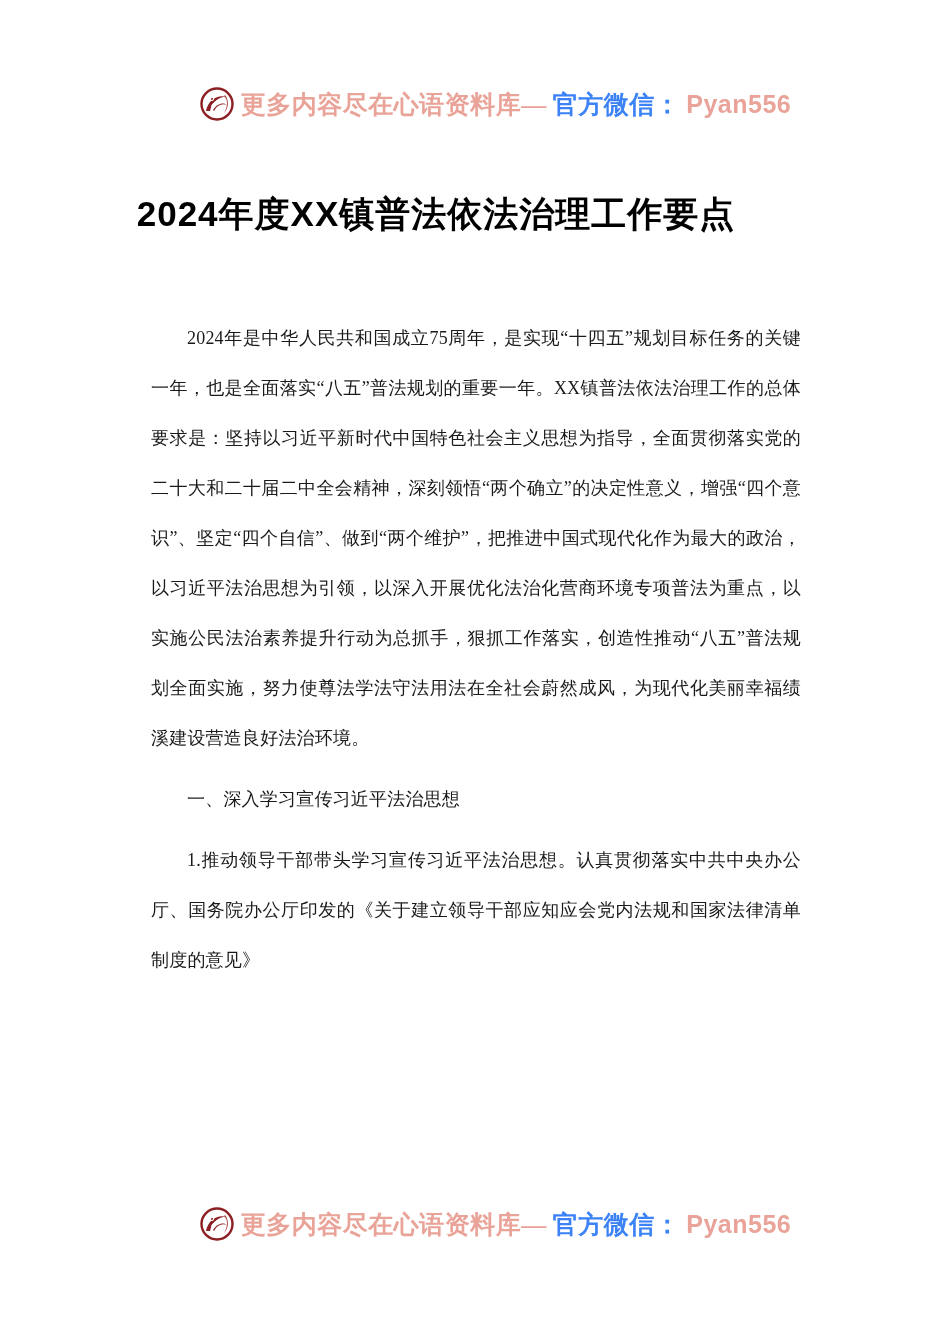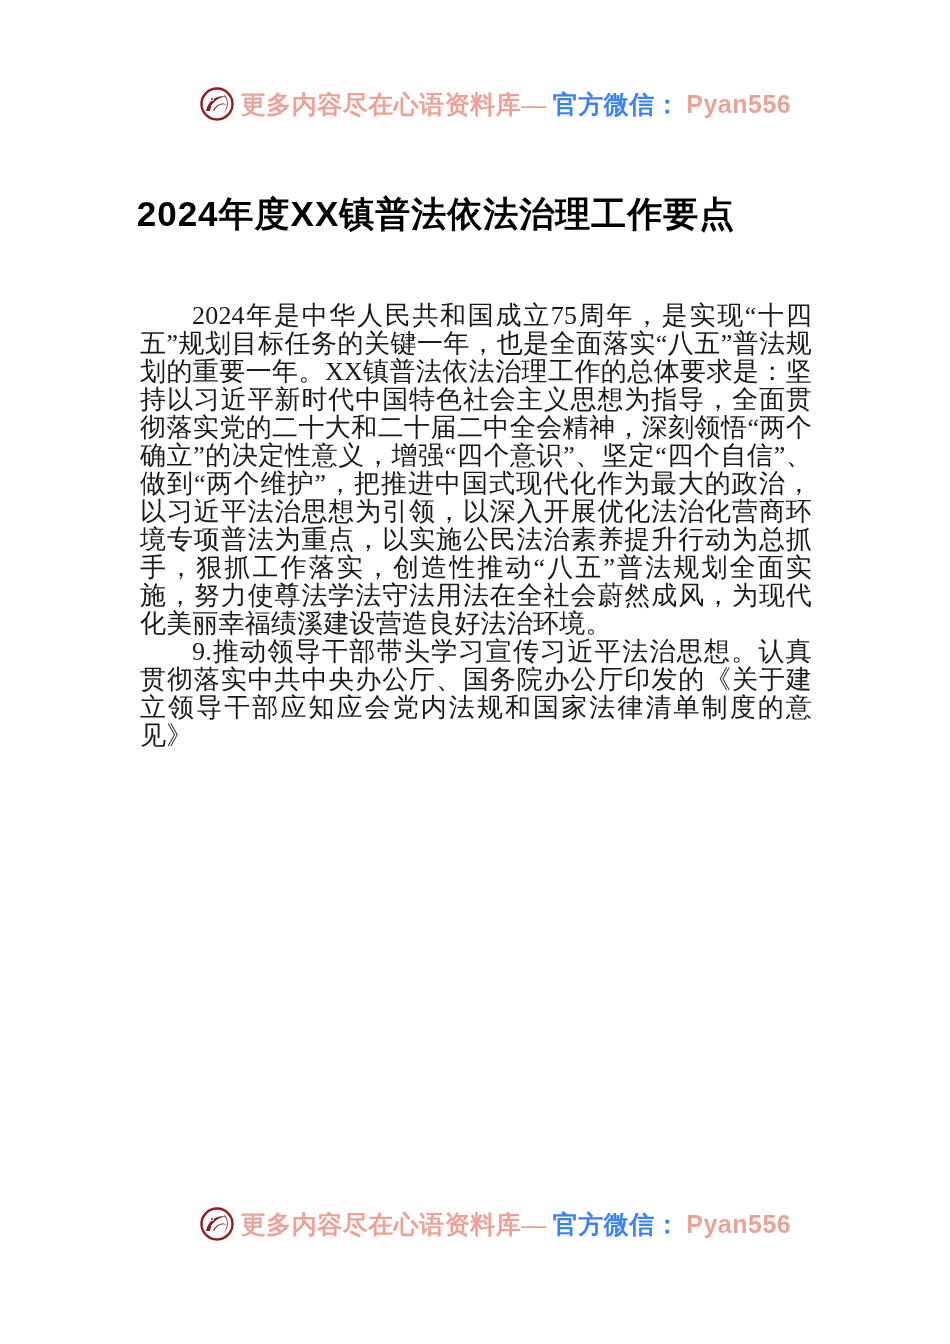--- a/index.html
+++ b/index.html
@@ -82,27 +82,27 @@
 
   
   .body-wrap {
     position: absolute;
     top: 302px;
     left: 140px;
     width: 672px;
   }
   .para {
     font-family: "Liberation Serif", "DejaVu Serif", serif;
-    font-size: 26px;
-    line-height: 28px;
+    font-size: 18px;
+    line-height: 50px;
     color: #1a1a1a;
     text-align: justify;
     text-justify: inter-ideograph;
     text-indent: 2em;
-    margin: 0;
+    margin: 11px;
     letter-spacing: 0.2px;
     word-break: break-all;
   }
   .para + .para { margin-top: 0px; }
   .para-lead { }
 </style>
 </head>
 <body>
 
 <div class="page">
@@ -121,21 +121,22 @@
     </span>
     <span class="wm-text wm-text-a">更多内容尽在心语资料库—</span>
       <span class="wm-text wm-text-b">官方微信：</span>
       <span class="wm-text wm-text-c">Pyan556</span>
   </div>
 
   <h1 class="doc-title">2024年度XX镇普法依法治理工作要点</h1>
 
   <div class="body-wrap">
     <p class="para para-lead">2024年是中华人民共和国成立75周年，是实现“十四五”规划目标任务的关键一年，也是全面落实“八五”普法规划的重要一年。XX镇普法依法治理工作的总体要求是：坚持以习近平新时代中国特色社会主义思想为指导，全面贯彻落实党的二十大和二十届二中全会精神，深刻领悟“两个确立”的决定性意义，增强“四个意识”、坚定“四个自信”、做到“两个维护”，把推进中国式现代化作为最大的政治，以习近平法治思想为引领，以深入开展优化法治化营商环境专项普法为重点，以实施公民法治素养提升行动为总抓手，狠抓工作落实，创造性推动“八五”普法规划全面实施，努力使尊法学法守法用法在全社会蔚然成风，为现代化美丽幸福绩溪建设营造良好法治环境。</p>
-    <p class="para">9.推动领导干部带头学习宣传习近平法治思想。认真贯彻落实中共中央办公厅、国务院办公厅印发的《关于建立领导干部应知应会党内法规和国家法律清单制度的意见》</p>
+    <p class="para">一、深入学习宣传习近平法治思想</p>
+    <p class="para">1.推动领导干部带头学习宣传习近平法治思想。认真贯彻落实中共中央办公厅、国务院办公厅印发的《关于建立领导干部应知应会党内法规和国家法律清单制度的意见》</p>
   </div>
 
   <div class="watermark watermark-bottom">
     <span class="wm-logo">
       <svg viewBox="0 0 36 36" xmlns="http://www.w3.org/2000/svg">
         <circle cx="18" cy="18" r="15.5" fill="none" stroke="#8c1f22" stroke-width="2.4"></circle>
         <path d="M7 25 C 9 14, 19 8, 28 11 C 22 10, 13 15, 11 25 Z" fill="#8c1f22"></path>
         <path d="M26 9 C 30 14, 30 22, 25 27 C 29 20, 29 14, 25 10 Z" fill="#a83a32"></path>
         <path d="M12 20 C 16 13, 24 12, 27 16 C 22 14, 16 16, 13 22 Z" fill="#ffffff"></path>
         <path d="M14 24 C 18 17, 25 16, 28 19 C 23 17, 18 19, 15 25 Z" fill="#8c1f22"></path>

